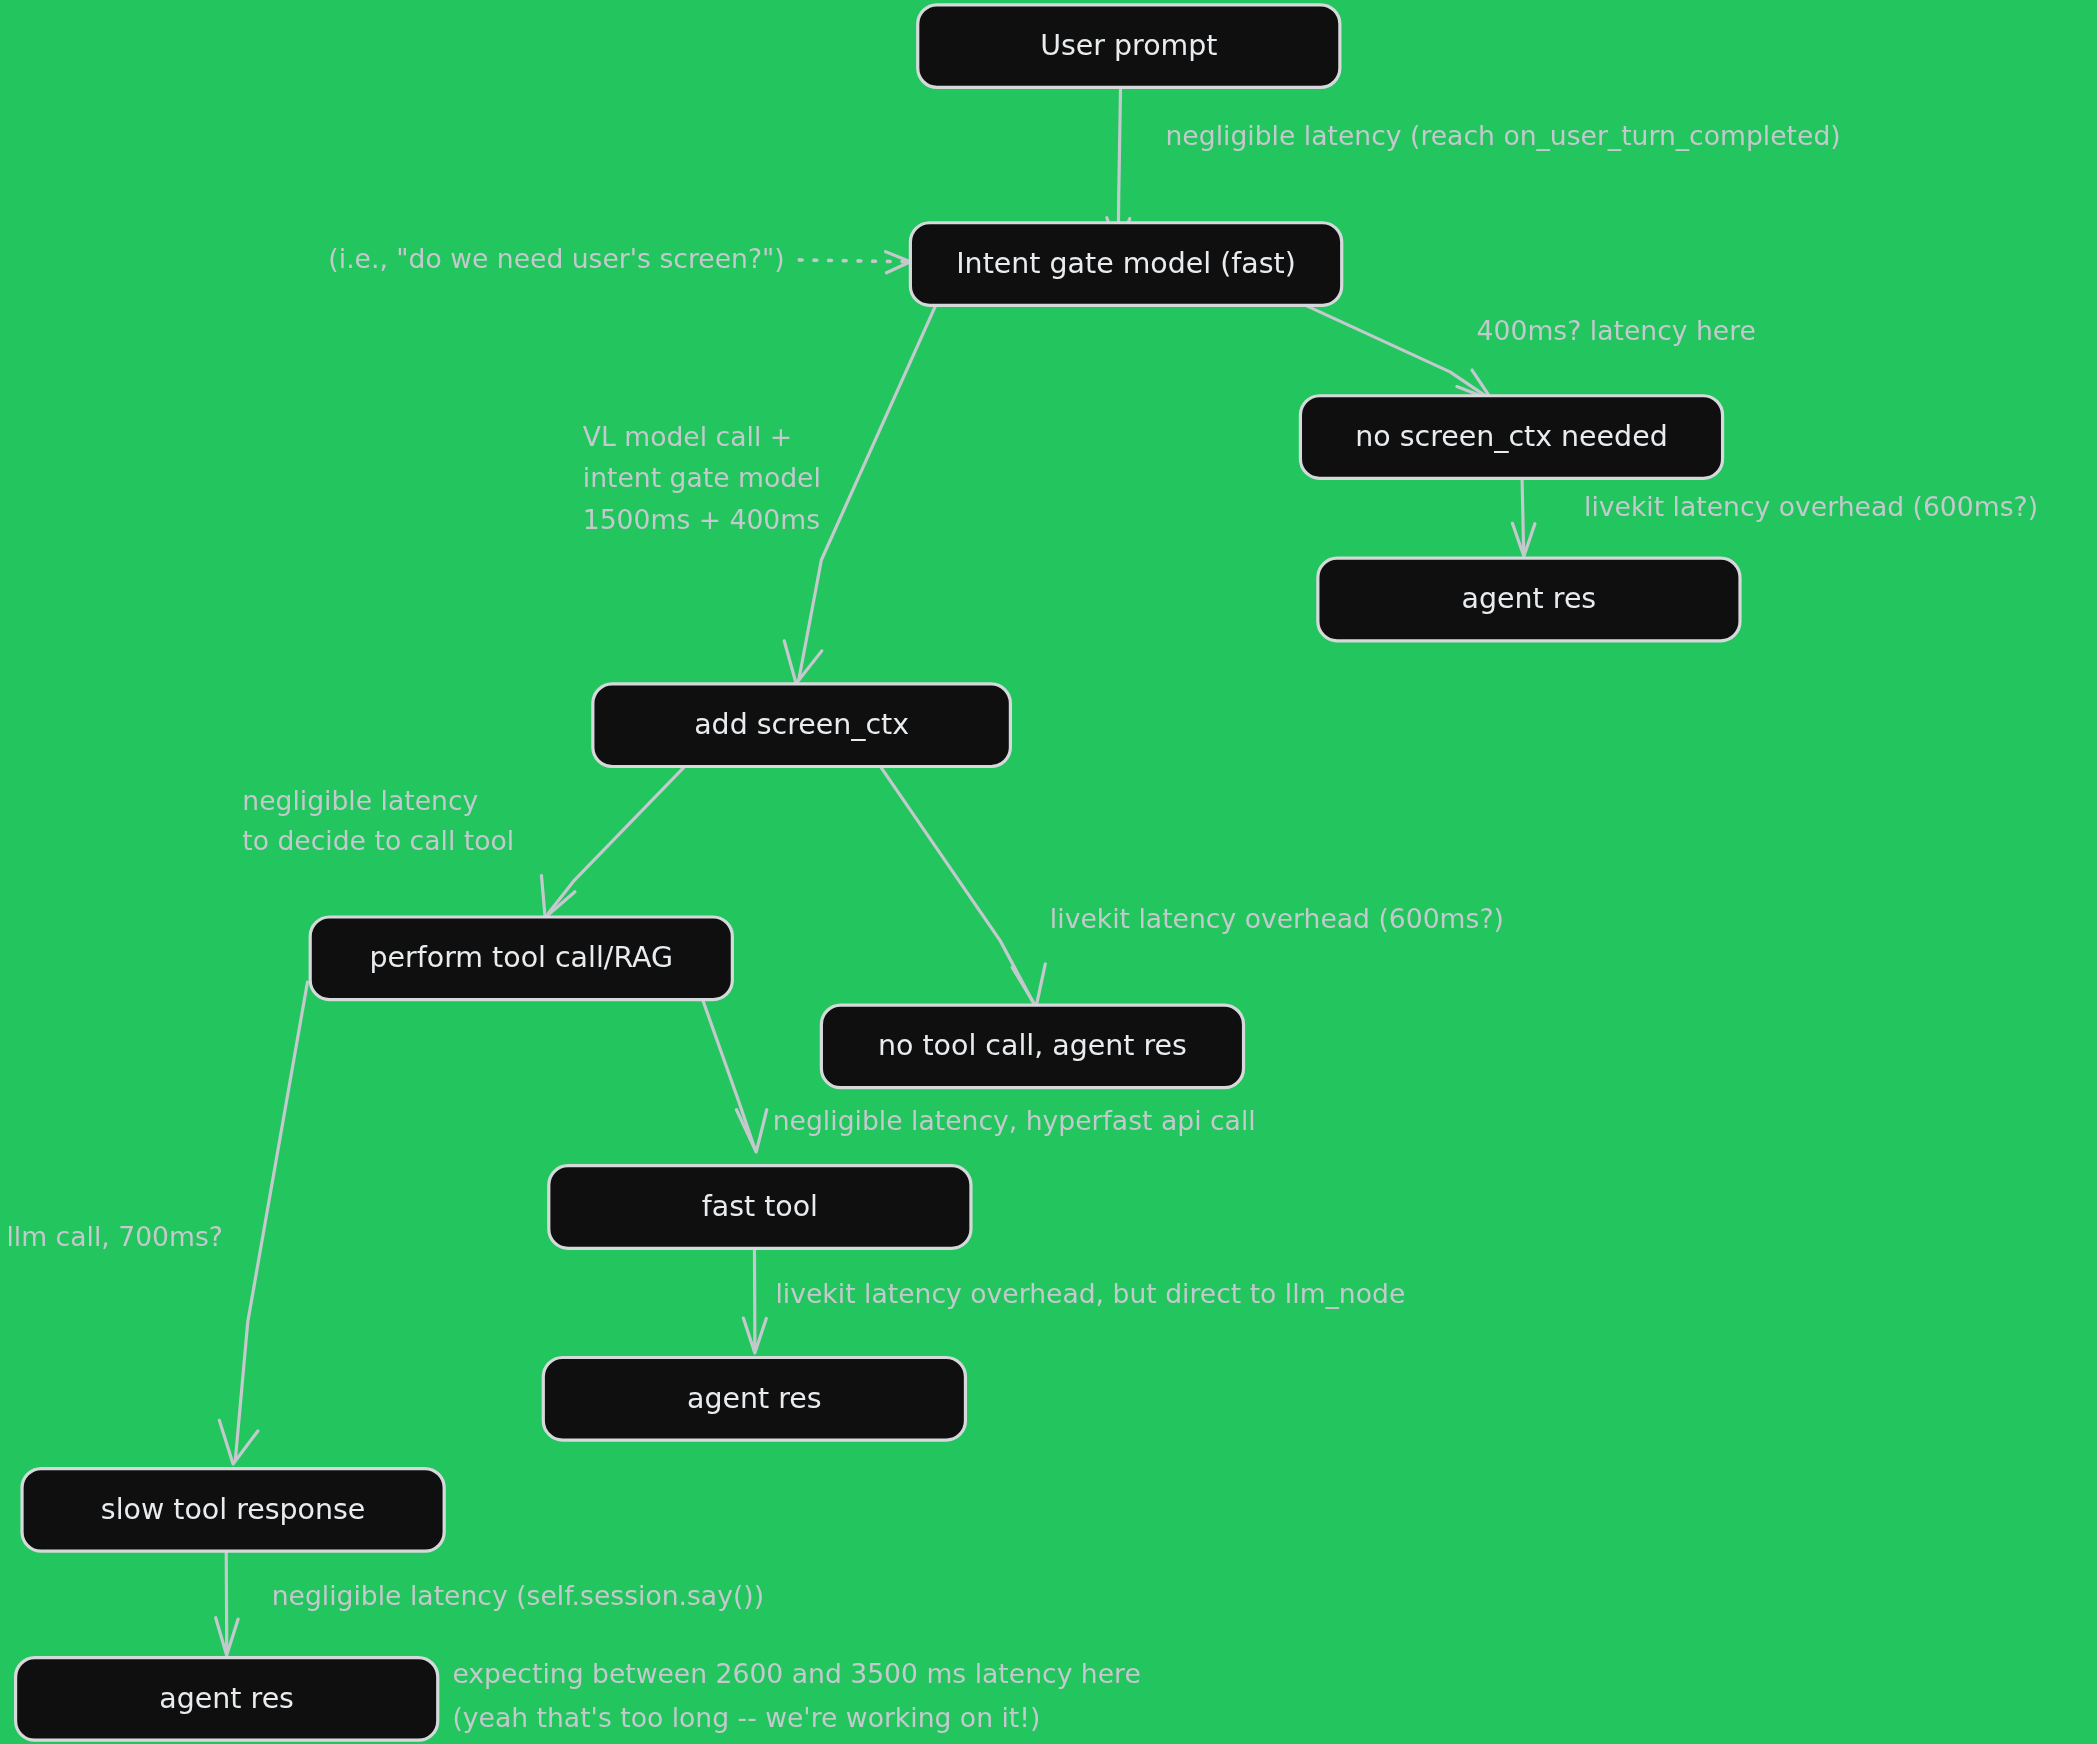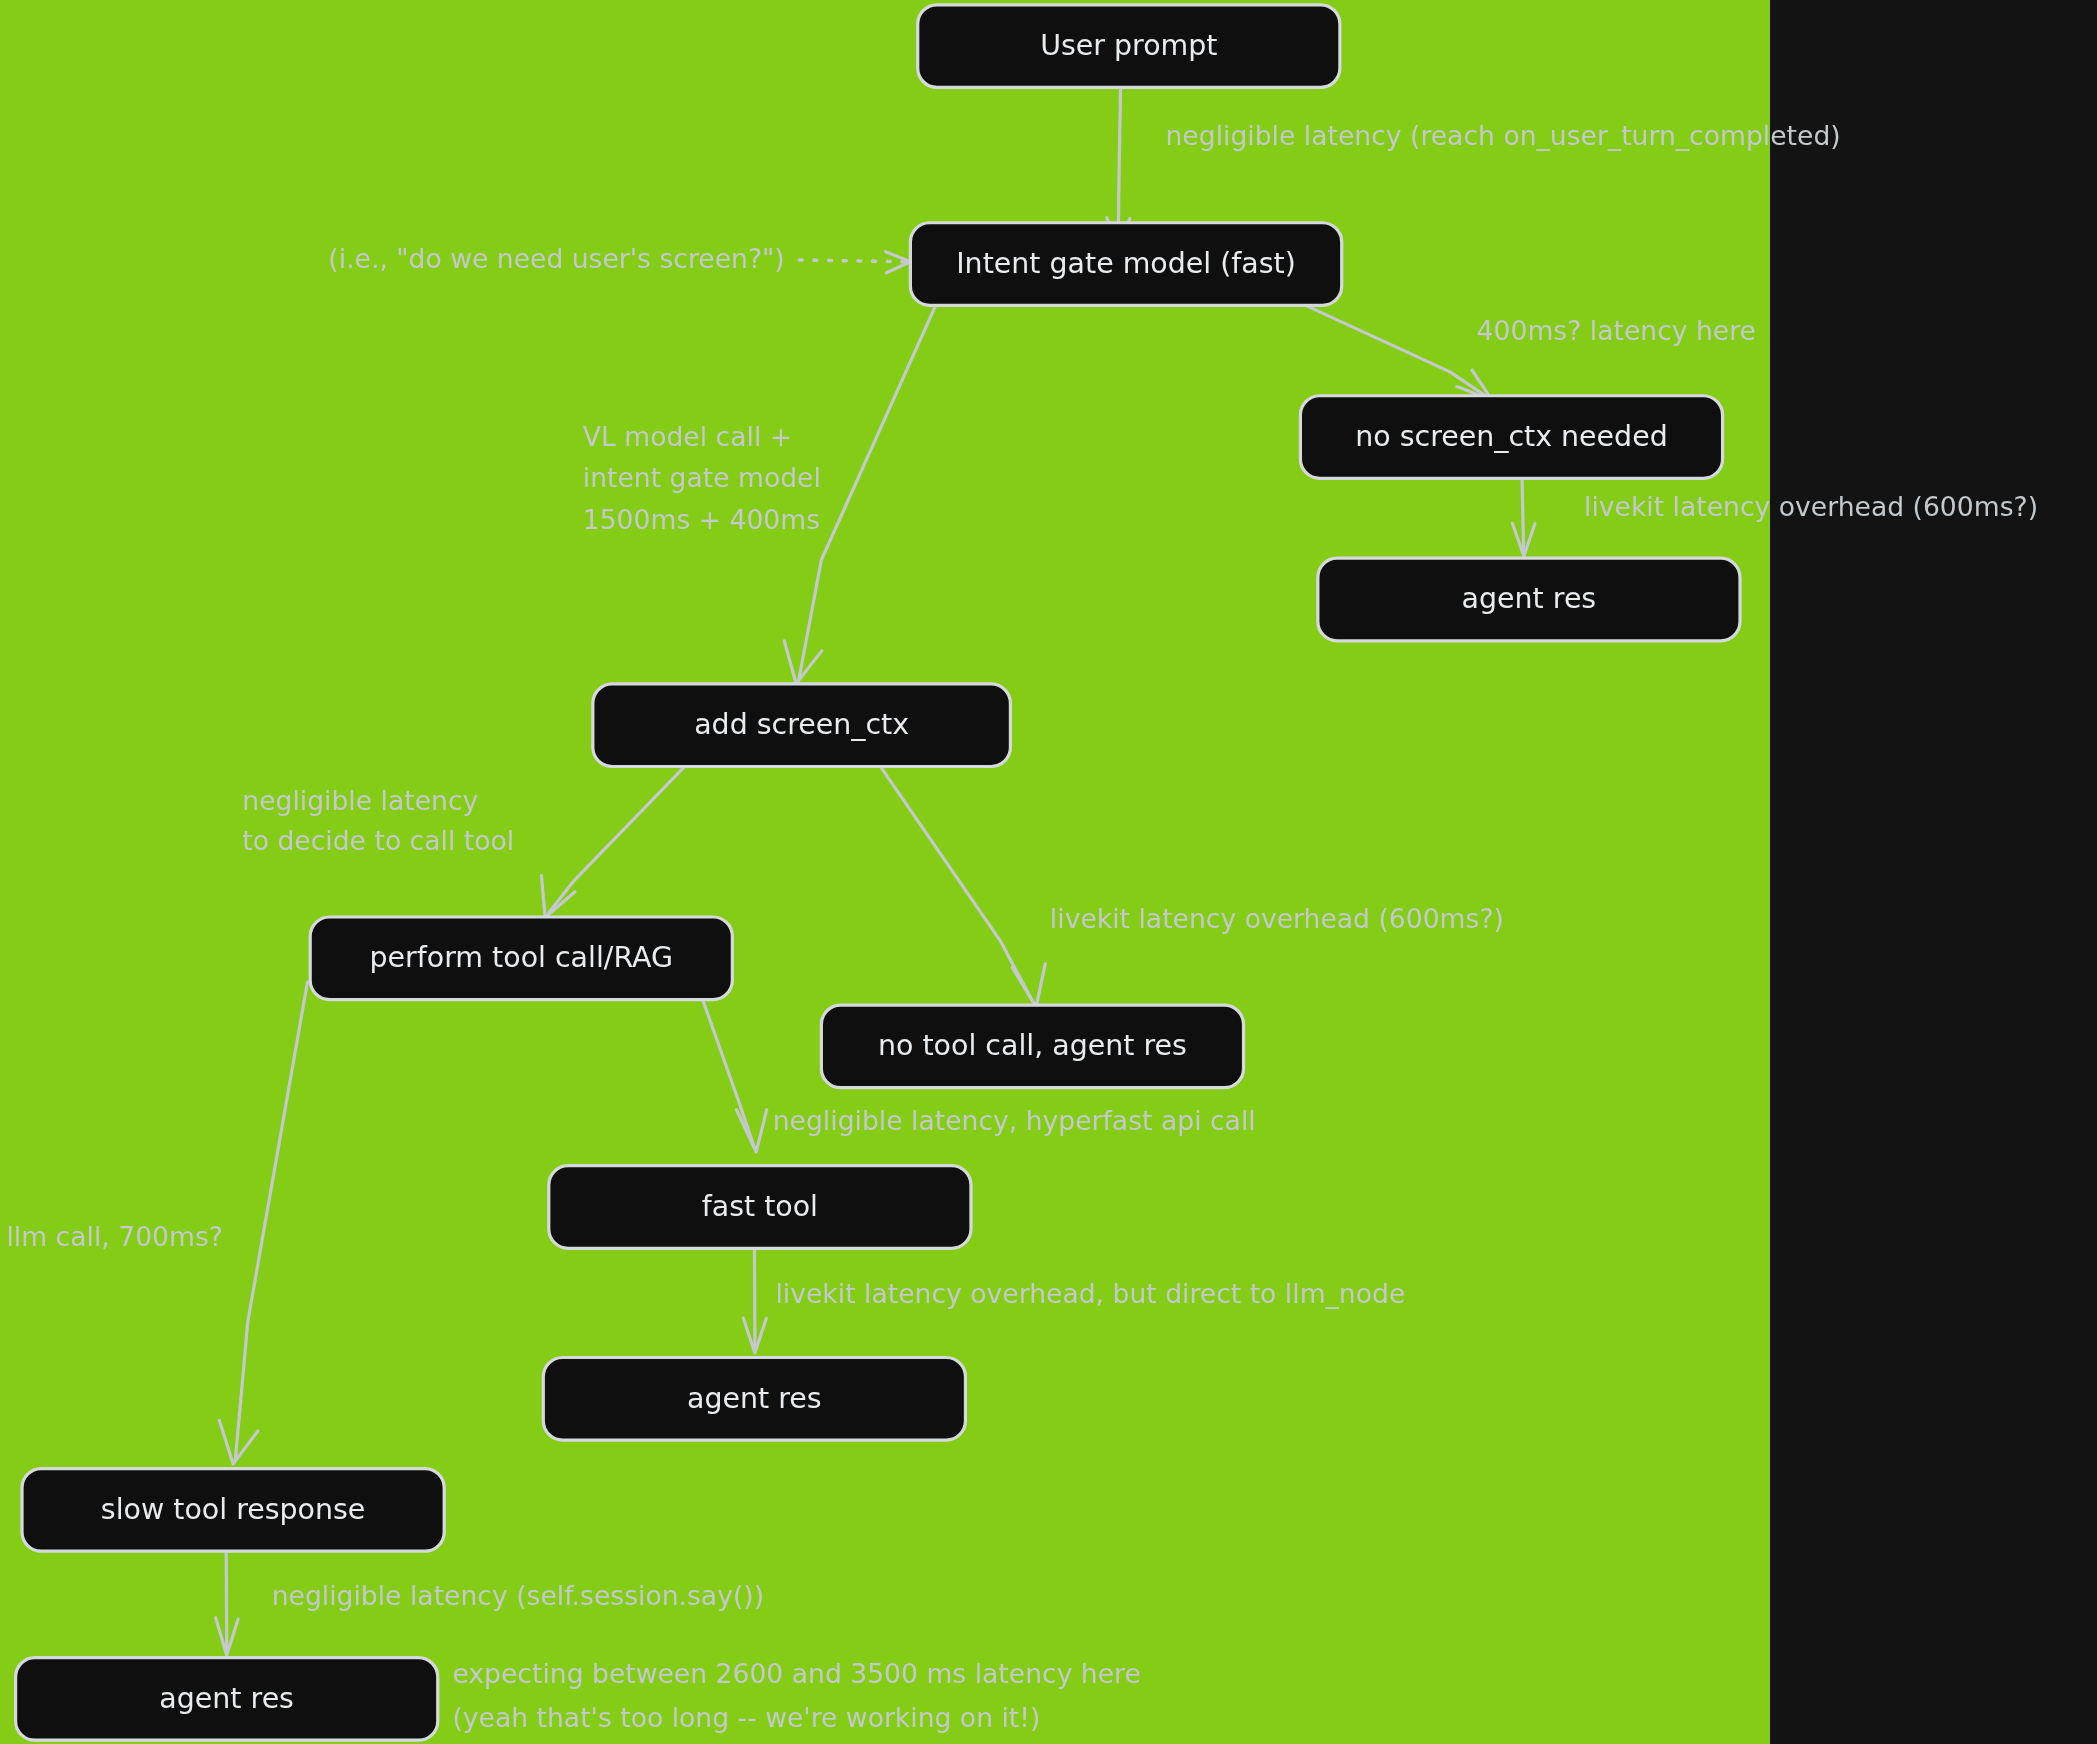--- a/index.html
+++ b/index.html
@@ -8,23 +8,23 @@
     background: #131313;
   }
   body {
     width: 2097px;
     height: 1745px;
     overflow: hidden;
     font-family: "DejaVu Sans", sans-serif;
   }
   #canvas {
     position: relative;
-    width: 1770px;
+    width: 2097px;
     height: 1745px;
-    background: #84cc16;
+    background: #22c55e;
   }
   svg#diagram {
     position: absolute;
     top: 0; left: 0;
     width: 2097px;
     height: 1745px;
     display: block;
   }
   .node-rect {
     fill: #0f0f0f;

